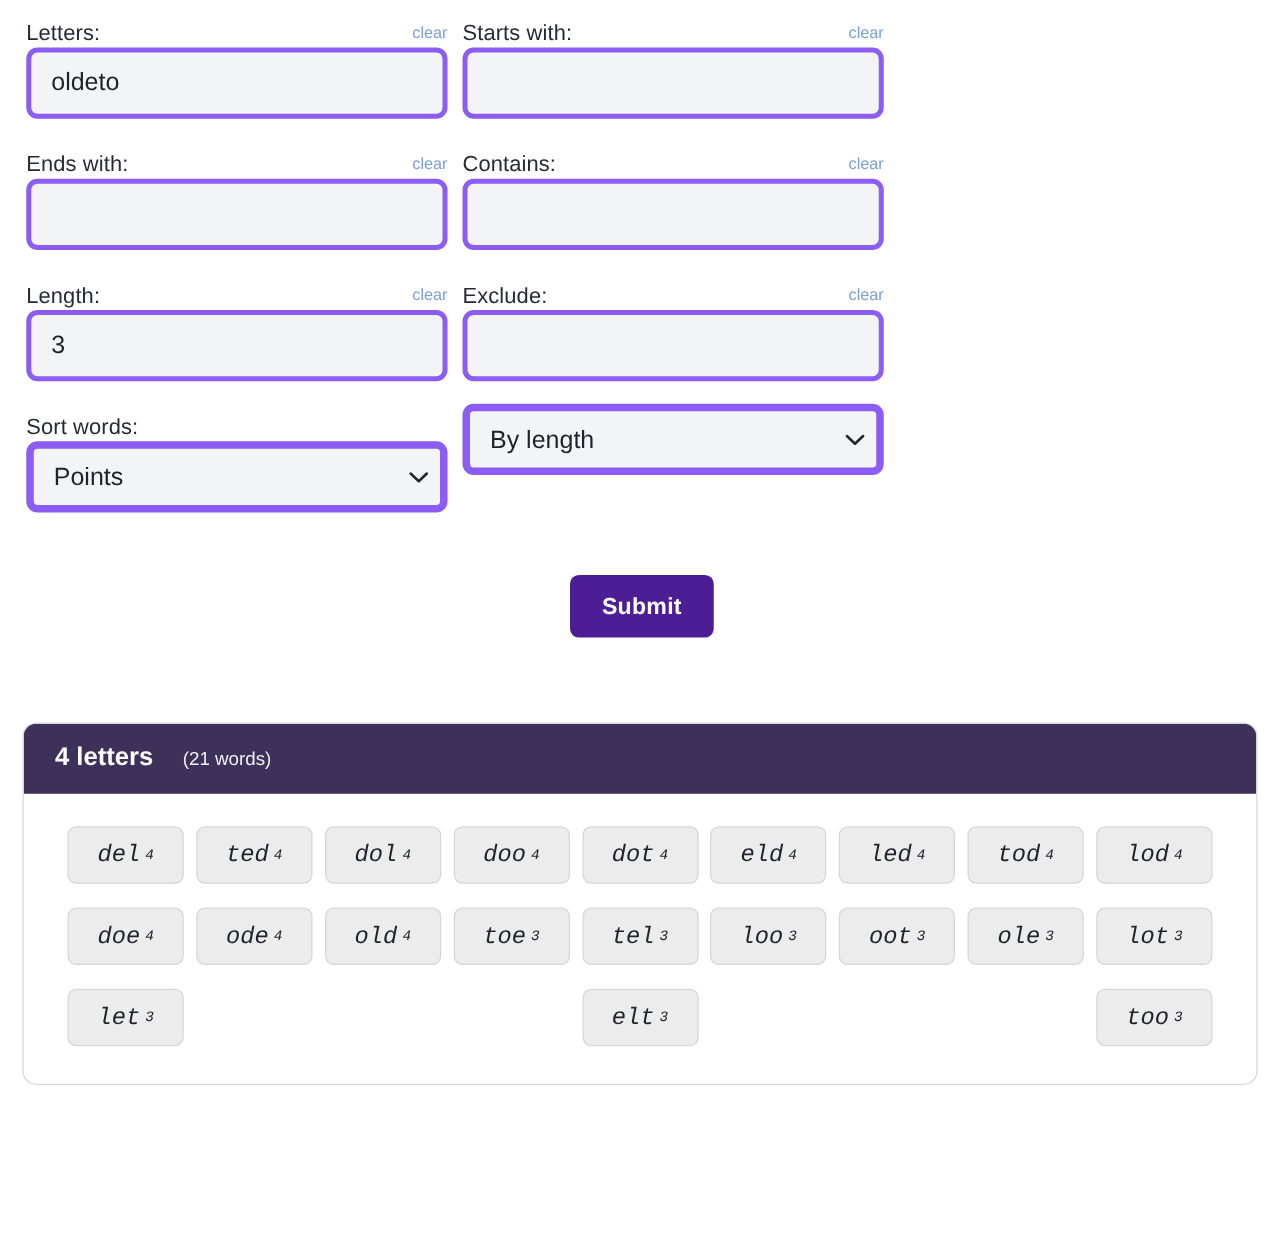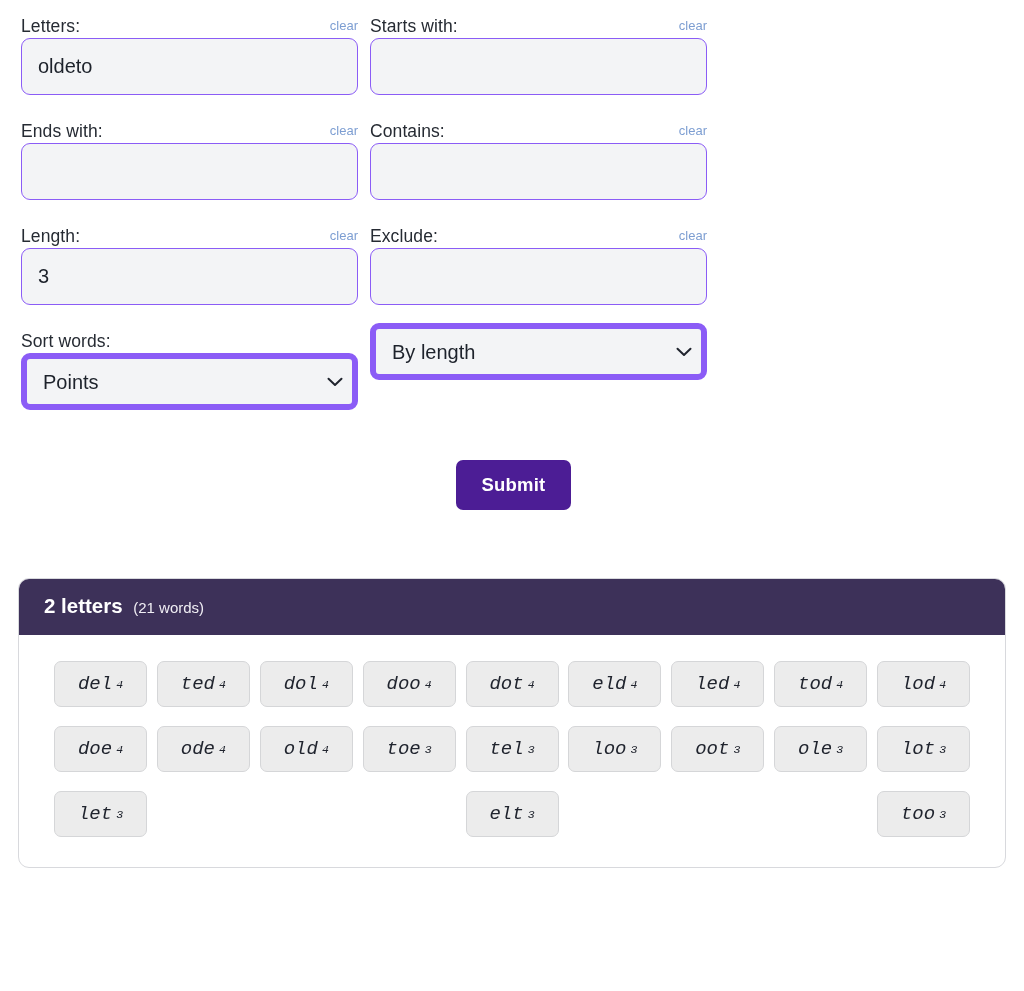--- a/index.html
+++ b/index.html
@@ -56,21 +56,21 @@
     color: #7d9ed2;
     text-decoration: none;
     cursor: pointer;
     padding-bottom: 3px;
   }
 
   .text-input {
     display: block;
     width: 337px;
     height: 57px;
-    border: 1px solid #8b5cf6;
+    border: 4px solid #8b5cf6;
     border-radius: 9px;
     background: #f3f4f6;
     font-family: "Liberation Sans", "DejaVu Sans", sans-serif;
     font-size: 20px;
     color: #1d222b;
     padding: 0 16px;
     outline: none;
   }
   .text-input::placeholder { color: #9aa0ab; }
 
@@ -142,21 +142,21 @@
     font-size: 20px;
     line-height: 24px;
   }
   .results-header .grp-title {
     font-weight: bold;
     font-size: 20.5px;
   }
   .results-header .grp-count {
     font-weight: normal;
     font-size: 15px;
-    margin-left: 5px;
+    margin-left: 18px;
     color: #f0eef4;
   }
   .chips {
     display: flex;
     flex-wrap: wrap;
     justify-content: space-between;
     align-content: flex-start;
     padding: 26px 35px 30px 35px;
     row-gap: 19px;
     min-height: 230px;
@@ -283,21 +283,21 @@
       </div>
     </div>
 
     <div class="submit-row">
       <button class="submit-btn">Submit</button>
     </div>
   </div>
 
   <div class="results">
     <div class="results-header">
-      <span class="grp-title">2 letters</span>
+      <span class="grp-title">4 letters</span>
       <span class="grp-count">(21 words)</span>
     </div>
     <div class="chips" id="chips">
         <div class="chip">
           <span>del</span>
           <span class="pts">4</span>
         </div>
         <div class="chip">
           <span>ted</span>
           <span class="pts">4</span>

